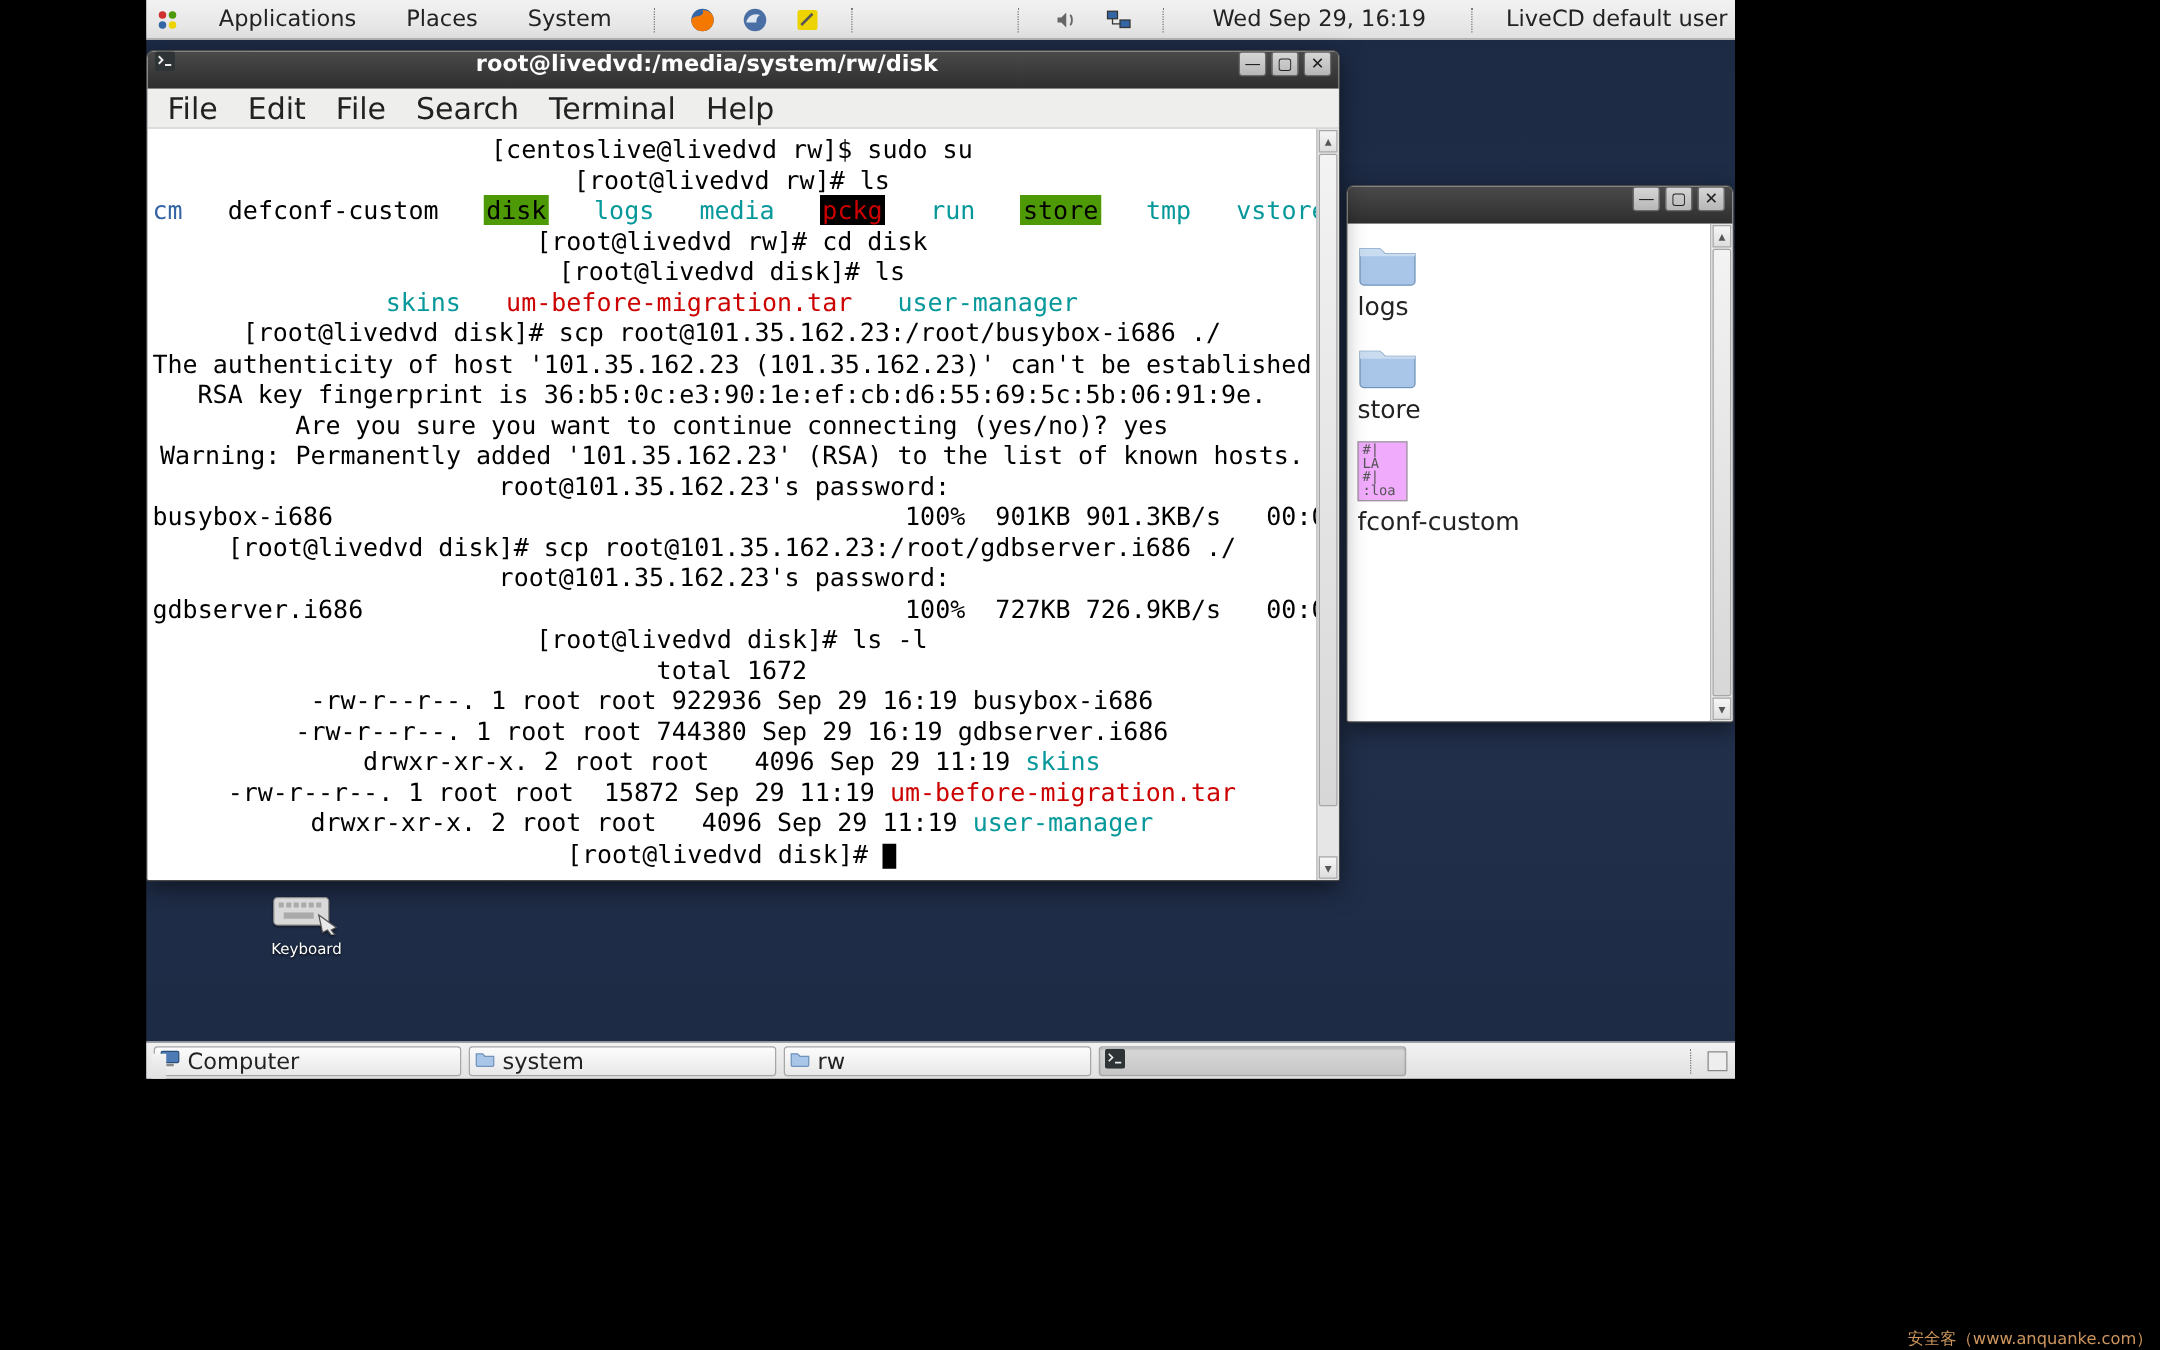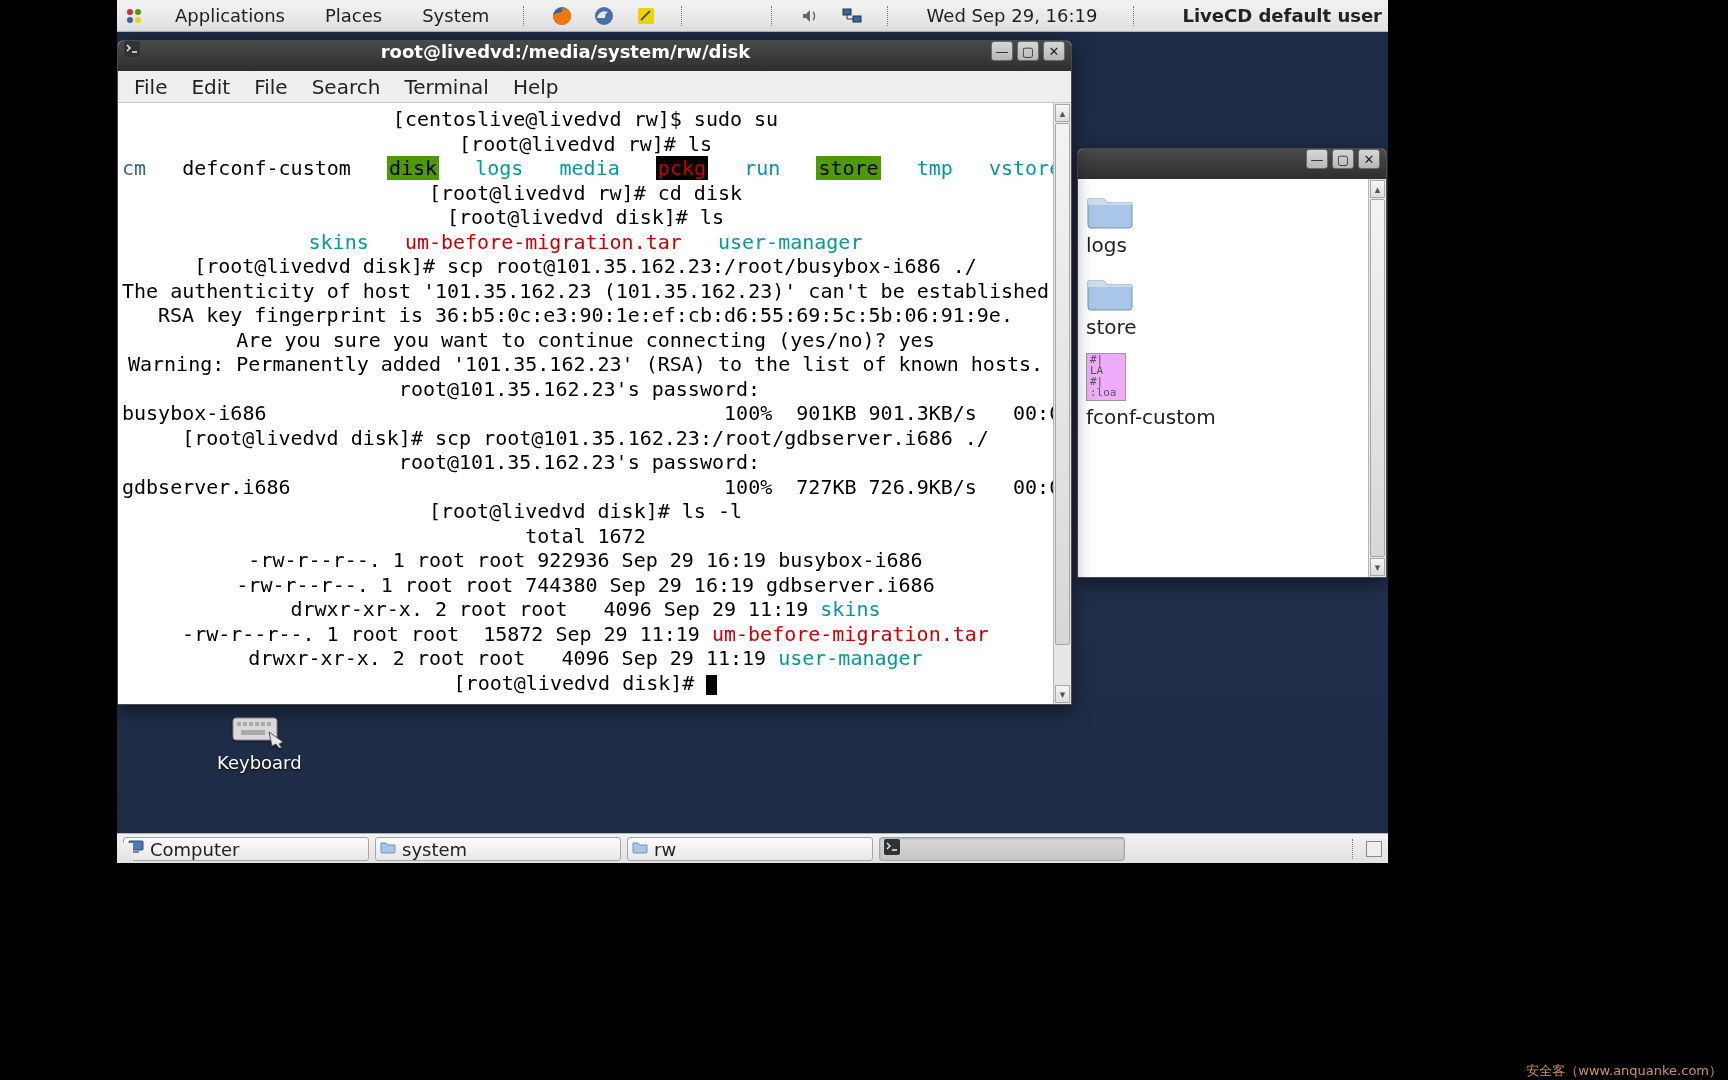--- a/index.html
+++ b/index.html
@@ -32,21 +32,21 @@
     padding: 0 6px;
     gap: 20px;
     font-size: 18px;
     color: #222;
   }
   .menu-launcher svg { display:block; }
   .panel-menu { padding: 2px 10px; border-radius: 3px; }
   .panel-sep { width: 4px; height: 20px; border-left:1px dotted #777; margin:0 4px; }
   .panel-icon { width:22px; height:22px; display:inline-flex; align-items:center; justify-content:center; }
   .panel-spacer { flex: 1; }
-  .panel-user { font-weight: 700; margin-left: 21px; }
+  .panel-user { font-weight: 400; }
   .panel-clock { padding: 0 12px; }
 
   
   .taskbar {
     position: absolute;
     left: 0; bottom: 0; right: 0;
     height: 30px;
     background: linear-gradient(#f2f2f2, #e1e1e1);
     border-top: 1px solid #b5b5b5;
     display: flex;
@@ -103,21 +103,21 @@
     border-radius:3px;
     display:flex;align-items:center;justify-content:center;
     font-size:13px;color:#222;
   }
   .menubar {
     height: 32px;
     background: #eeeeec;
     border-bottom:1px solid #c7c7c7;
     display:flex; align-items:center;
     padding: 0 6px; gap:4px;
-    font-size:20px; color:#222;
+    font-size:24px; color:#222;
   }
   .menubar span { padding:2px 10px; border-radius:3px; }
 
   
   .term-wrap { position:relative; flex:1; display:flex; }
   .term {
     flex:1;
     background:#fff;
     color:#000;
     font-family: "DejaVu Sans Mono","Liberation Mono",monospace;
@@ -150,21 +150,21 @@
   .fm-item .doc-ico { width:40px;height:48px; border:1px solid #999; background:#f0abfc; position:relative; font-family:monospace;font-size:11px;color:#555; padding:2px 3px; line-height:11px; display:flex; flex-direction:column; justify-content:flex-end;}
   .fm-scroll { width:18px; background:#e6e6e6; border-left:1px solid #b8b8b8; display:flex;flex-direction:column;}
   .fm-scroll .sb-btn { height:18px; background:linear-gradient(#f6f6f6,#dedede); border:1px solid #a8a8a8; margin:1px;display:flex;align-items:center;justify-content:center;font-size:11px;color:#555;}
   .fm-scroll .track { flex:1; position:relative; }
   .fm-scroll .thumb { position:absolute; left:1px; right:1px; top:0; bottom:0; background:linear-gradient(#f3f3f3,#d7d7d7); border:1px solid #a6a6a6; border-radius:2px;}
 
   
   .desk-icon {
     position:absolute;
     display:flex; flex-direction:column; align-items:center; gap:4px;
-    color:#fff; font-size:18px;
+    color:#fff; font-size:12px;
     text-shadow: 0 1px 2px #000;
   }
   .desk-icon svg { filter: drop-shadow(0 1px 1px rgba(0,0,0,.5)); }
 
   
   .watermark {
     position:absolute;
     right: 6px; bottom: 0px;
     color:#fdba74; font-size:13px;
     opacity:.8;

